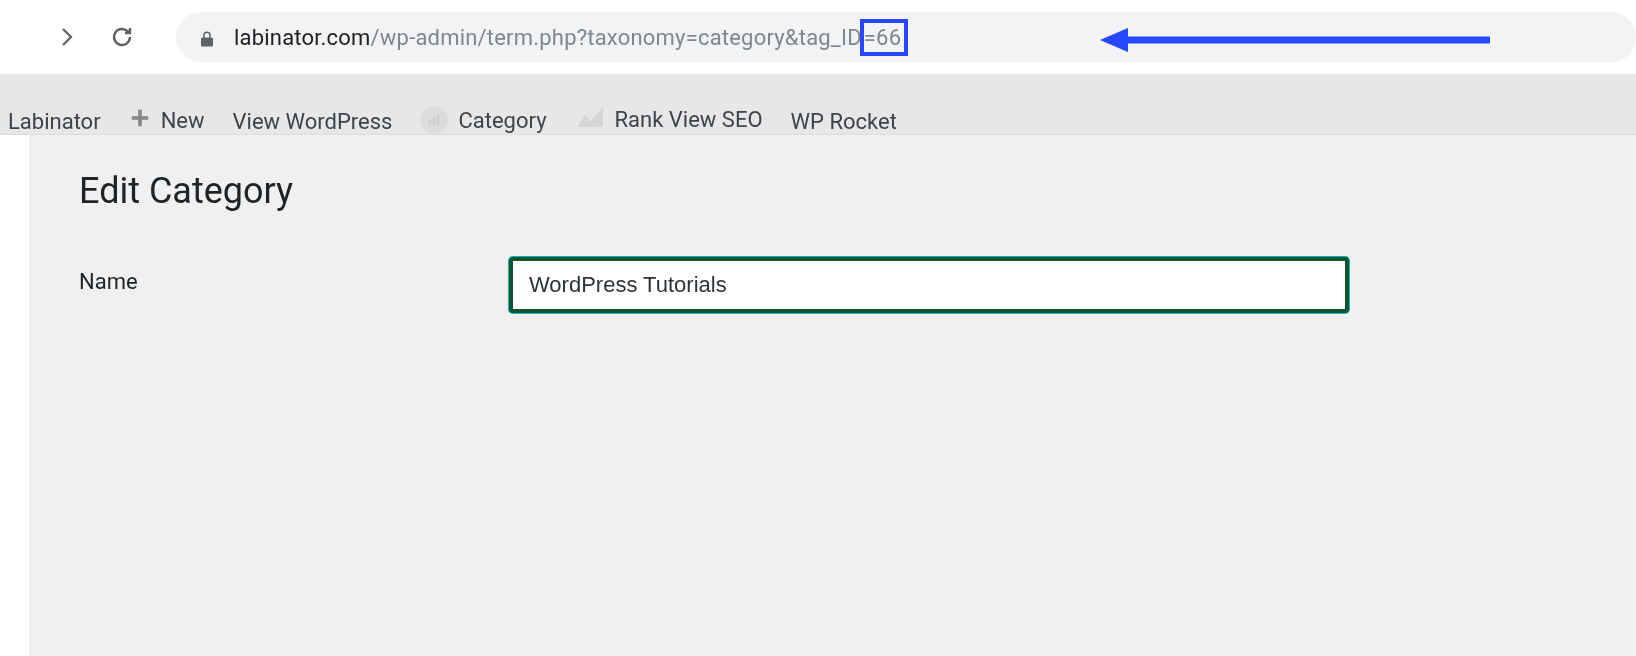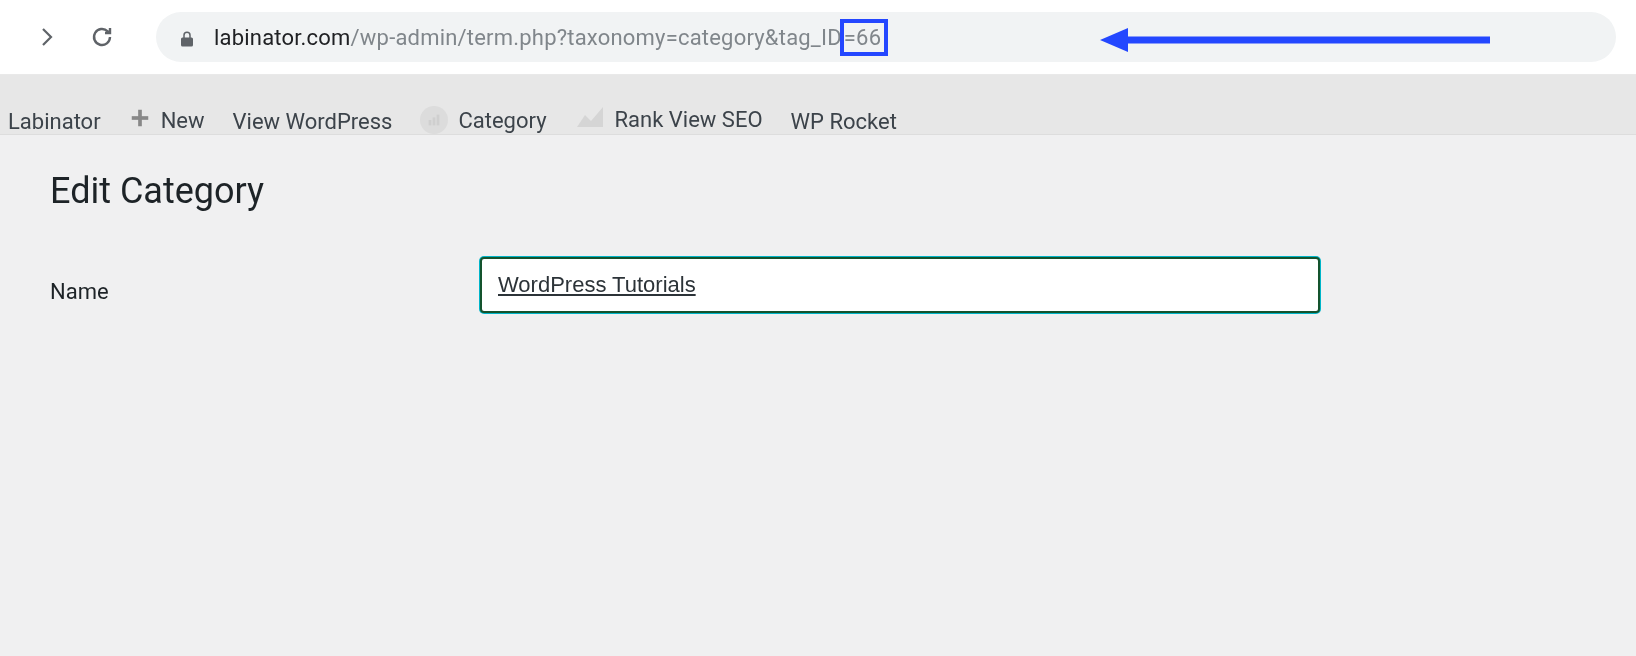--- a/index.html
+++ b/index.html
@@ -7,20 +7,21 @@
 
   
   .chrome {
     height: 75px;
     display: flex;
     align-items: center;
     background: #fff;
     border-bottom: 1px solid #e9e9e9;
     padding-left: 0;
     position: relative;
+    justify-content: flex-end;
   }
   .nav-btn {
     width: 36px; height: 36px;
     display: flex; align-items: center; justify-content: center;
     color: #5f6368;
     margin: 0 6px;
   }
   .nav-btn svg { width: 24px; height: 24px; stroke: currentColor; fill: none; stroke-width: 2.2; }
   .nav-btn.reload svg { stroke-width: 2.4; }
   .address-bar {
@@ -82,30 +83,31 @@
     display: flex; align-items: center; justify-content: center;
     color: #bfbfbf; font-size: 15px;
   }
   .wp-bar .rankmath-icn svg { width: 30px; height: 24px; fill: #d5d5d5; }
 
   
   .page {
     background: #f0f0f1;
     height: calc(656px - 75px - 60px);
     padding: 35px 50px;
+    margin-left: 29px;
   }
   .page h1 {
     font-size: 36px;
     font-weight: 400;
     color: #1d2327;
     margin-bottom: 45px;
   }
   .form-row {
     display: flex;
-    align-items: center;
+    align-items: flex-start;
     margin-bottom: 50px;
   }
   .form-row .label {
     width: 430px;
     font-size: 22px;
     color: #1d2327;
     padding-top: 12px;
   }
   .form-row .field { flex: 1; max-width: 840px; }
   .form-row input[type=text] {
@@ -113,23 +115,22 @@
     height: 56px;
     font-size: 22px;
     padding: 0 16px;
     border: 1px solid #8c8f94;
     border-radius: 4px;
     background: #fff;
     color: #2c3338;
     outline: none;
   }
   .form-row input.focused {
-    border: 2px solid #14532d;
+    border: 4px solid #14532d;
     box-shadow: 0 0 0 1px #00b5c9;
-    text-decoration: underline;
   }
   .help {
     font-size: 22px;
     font-style: italic;
     color: #666c72;
     margin-top: 18px;
     line-height: 1.5;
     max-width: 840px;
   }
 </style>

